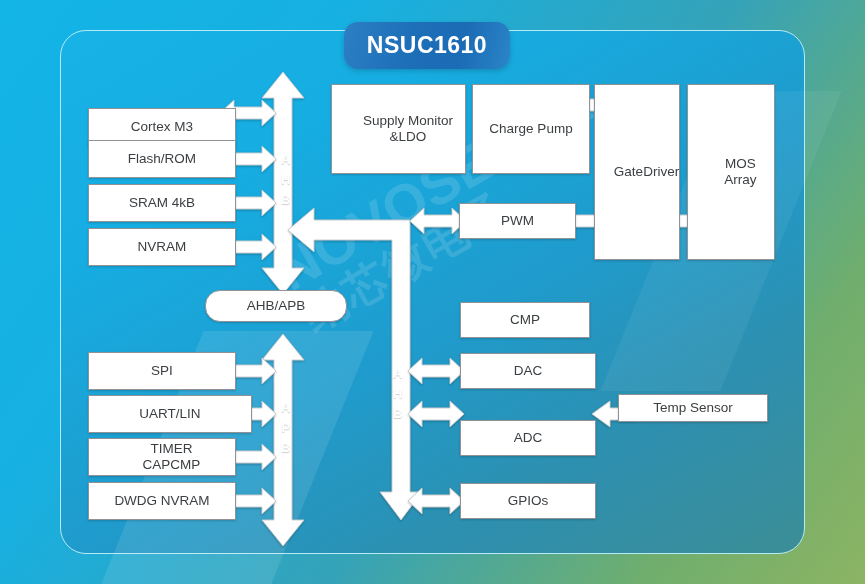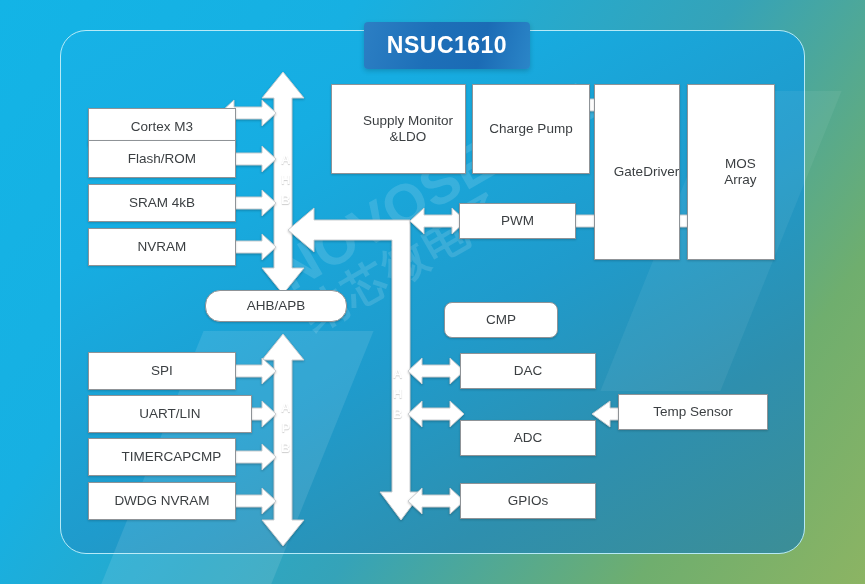--- a/index.html
+++ b/index.html
@@ -19,25 +19,24 @@
     box-sizing:border-box;
   }
   
   .sheen{position:absolute;pointer-events:none;opacity:.10;background:#ffffff;}
   .sheen1{left:90px;top:300px;width:170px;height:260px;transform:skewX(-22deg);}
   .sheen2{left:600px;top:60px;width:120px;height:300px;transform:skewX(-22deg);opacity:.06;}
 
   
   .title-pill{
     position:absolute;left:344px;top:22px;width:166px;height:47px;
-    border-radius:4px;
+    border-radius:14px;
     background:linear-gradient(105deg,#2c7fc4 0%,#1d6fb8 40%,#1b6bb5 70%,#2b86c8 100%);
     display:flex;align-items:center;justify-content:center;
     box-shadow:0 2px 5px rgba(0,0,0,.18);
-    margin-left:20px;
   }
   .title-pill span{color:#fff;font-size:23px;font-weight:bold;letter-spacing:.5px;}
 
   
   .watermark{
     position:absolute;left:310px;top:150px;width:340px;height:260px;
     pointer-events:none;opacity:.13;color:#ffffff;
     transform:rotate(-30deg);
     font-size:56px;font-weight:bold;line-height:.98;
     white-space:nowrap;
@@ -222,21 +221,21 @@
   <div class="blk" style="left:205px;top:290px;width:142px;height:32px;border-radius:15px;">
     <span>AHB/APB</span>
   </div>
 
   <div class="blk" style="left:88px;top:352px;width:148px;height:38px;">
     <span>SPI</span>
   </div>
   <div class="blk" style="left:88px;top:395px;width:164px;height:38px;">
     <span>UART/LIN</span>
   </div>
-  <div class="blk two" style="left:88px;top:438px;width:148px;height:38px;flex-direction:row;">
+  <div class="blk two" style="left:88px;top:438px;width:148px;height:38px;flex-direction:column;">
     <span>TIMER</span>
     <span>CAPCMP</span>
   </div>
   <div class="blk" style="left:88px;top:482px;width:148px;height:38px;">
     <span>DWDG NVRAM</span>
   </div>
 
   <div class="blk two" style="left:331px;top:84px;width:135px;height:90px;flex-direction:column;">
     <span>Supply Monitor</span>
     <span>&amp;LDO</span>
@@ -251,29 +250,29 @@
   </div>
   <div class="blk two" style="left:687px;top:84px;width:88px;height:176px;flex-direction:column;">
     <span>MOS</span>
     <span>Array</span>
   </div>
 
   <div class="blk" style="left:459px;top:203px;width:117px;height:36px;">
     <span>PWM</span>
   </div>
 
-  <div class="blk" style="left:444px;top:302px;width:114px;height:36px;border-radius:8px;">
+  <div class="blk" style="left:460px;top:302px;width:130px;height:36px;">
     <span>CMP</span>
   </div>
   <div class="blk" style="left:460px;top:353px;width:136px;height:36px;">
     <span>DAC</span>
   </div>
   <div class="blk" style="left:460px;top:396px;width:136px;height:36px;margin-top:24px;">
     <span>ADC</span>
   </div>
-  <div class="blk" style="left:618px;top:394px;width:150px;height:36px;">
+  <div class="blk" style="left:618px;top:394px;width:150px;height:28px;">
     <span>Temp Sensor</span>
   </div>
   <div class="blk" style="left:460px;top:483px;width:136px;height:36px;">
     <span>GPIOs</span>
   </div>
 
 </div>
 
 </body></html>

